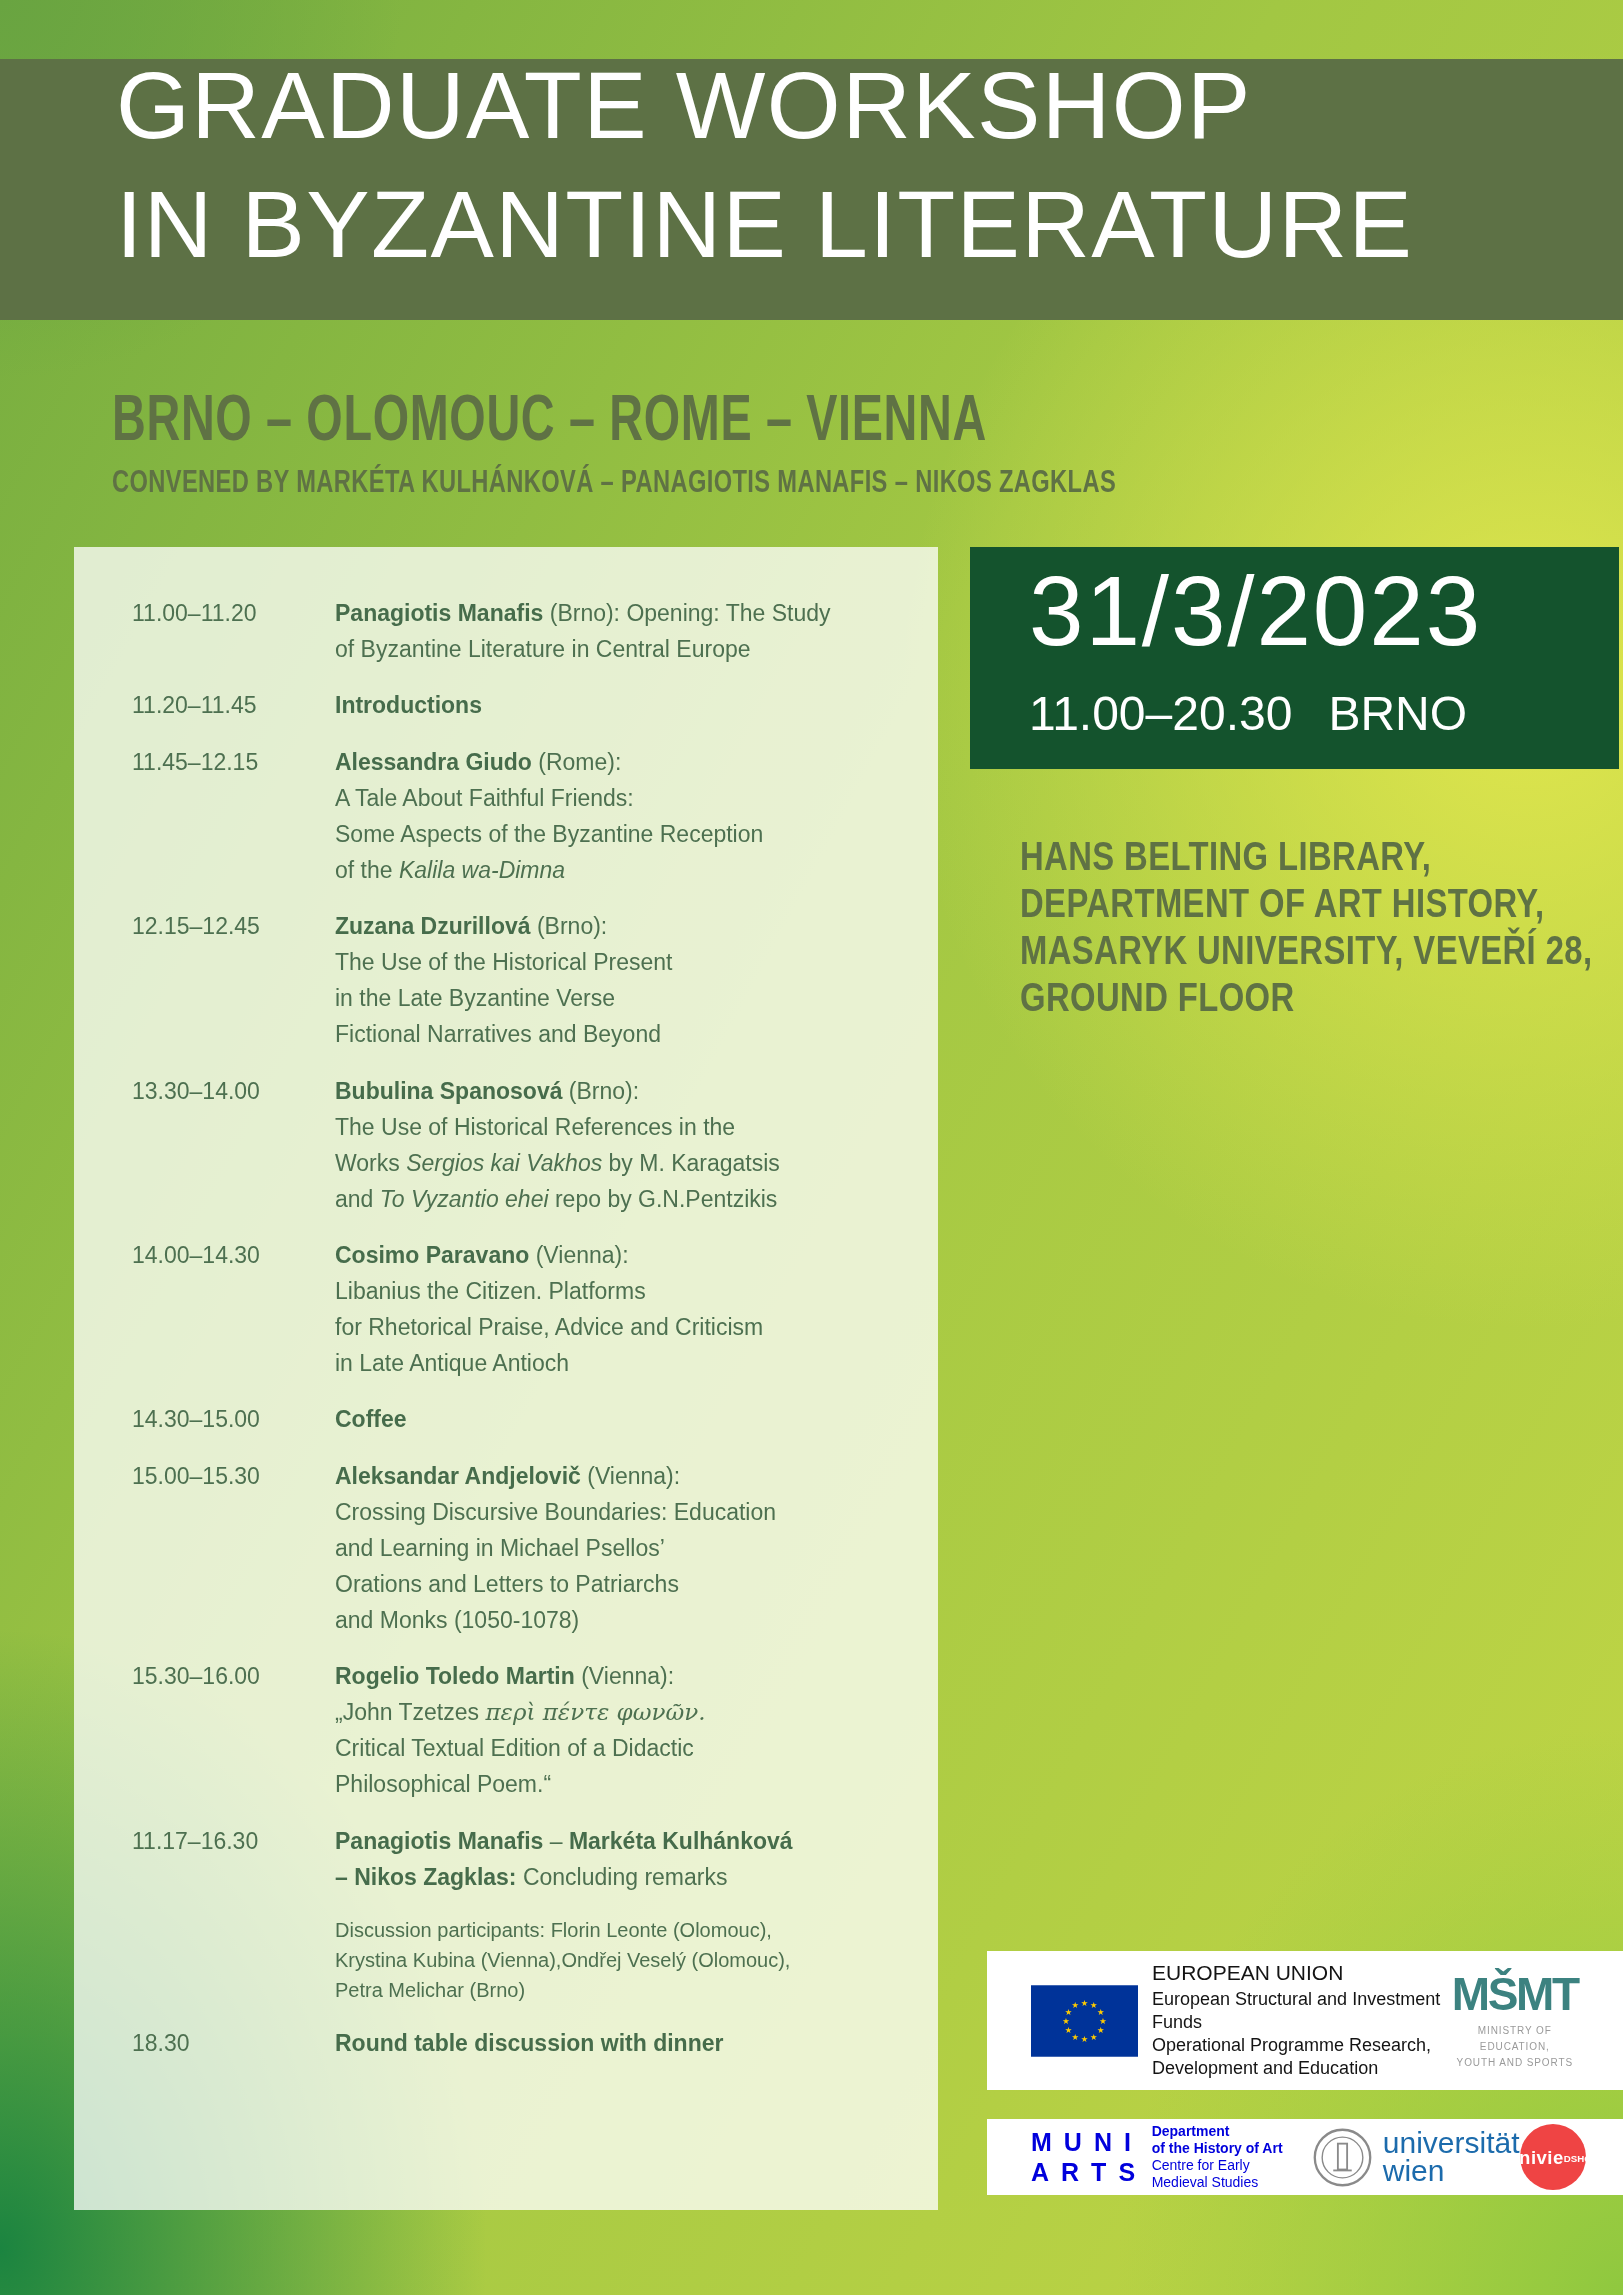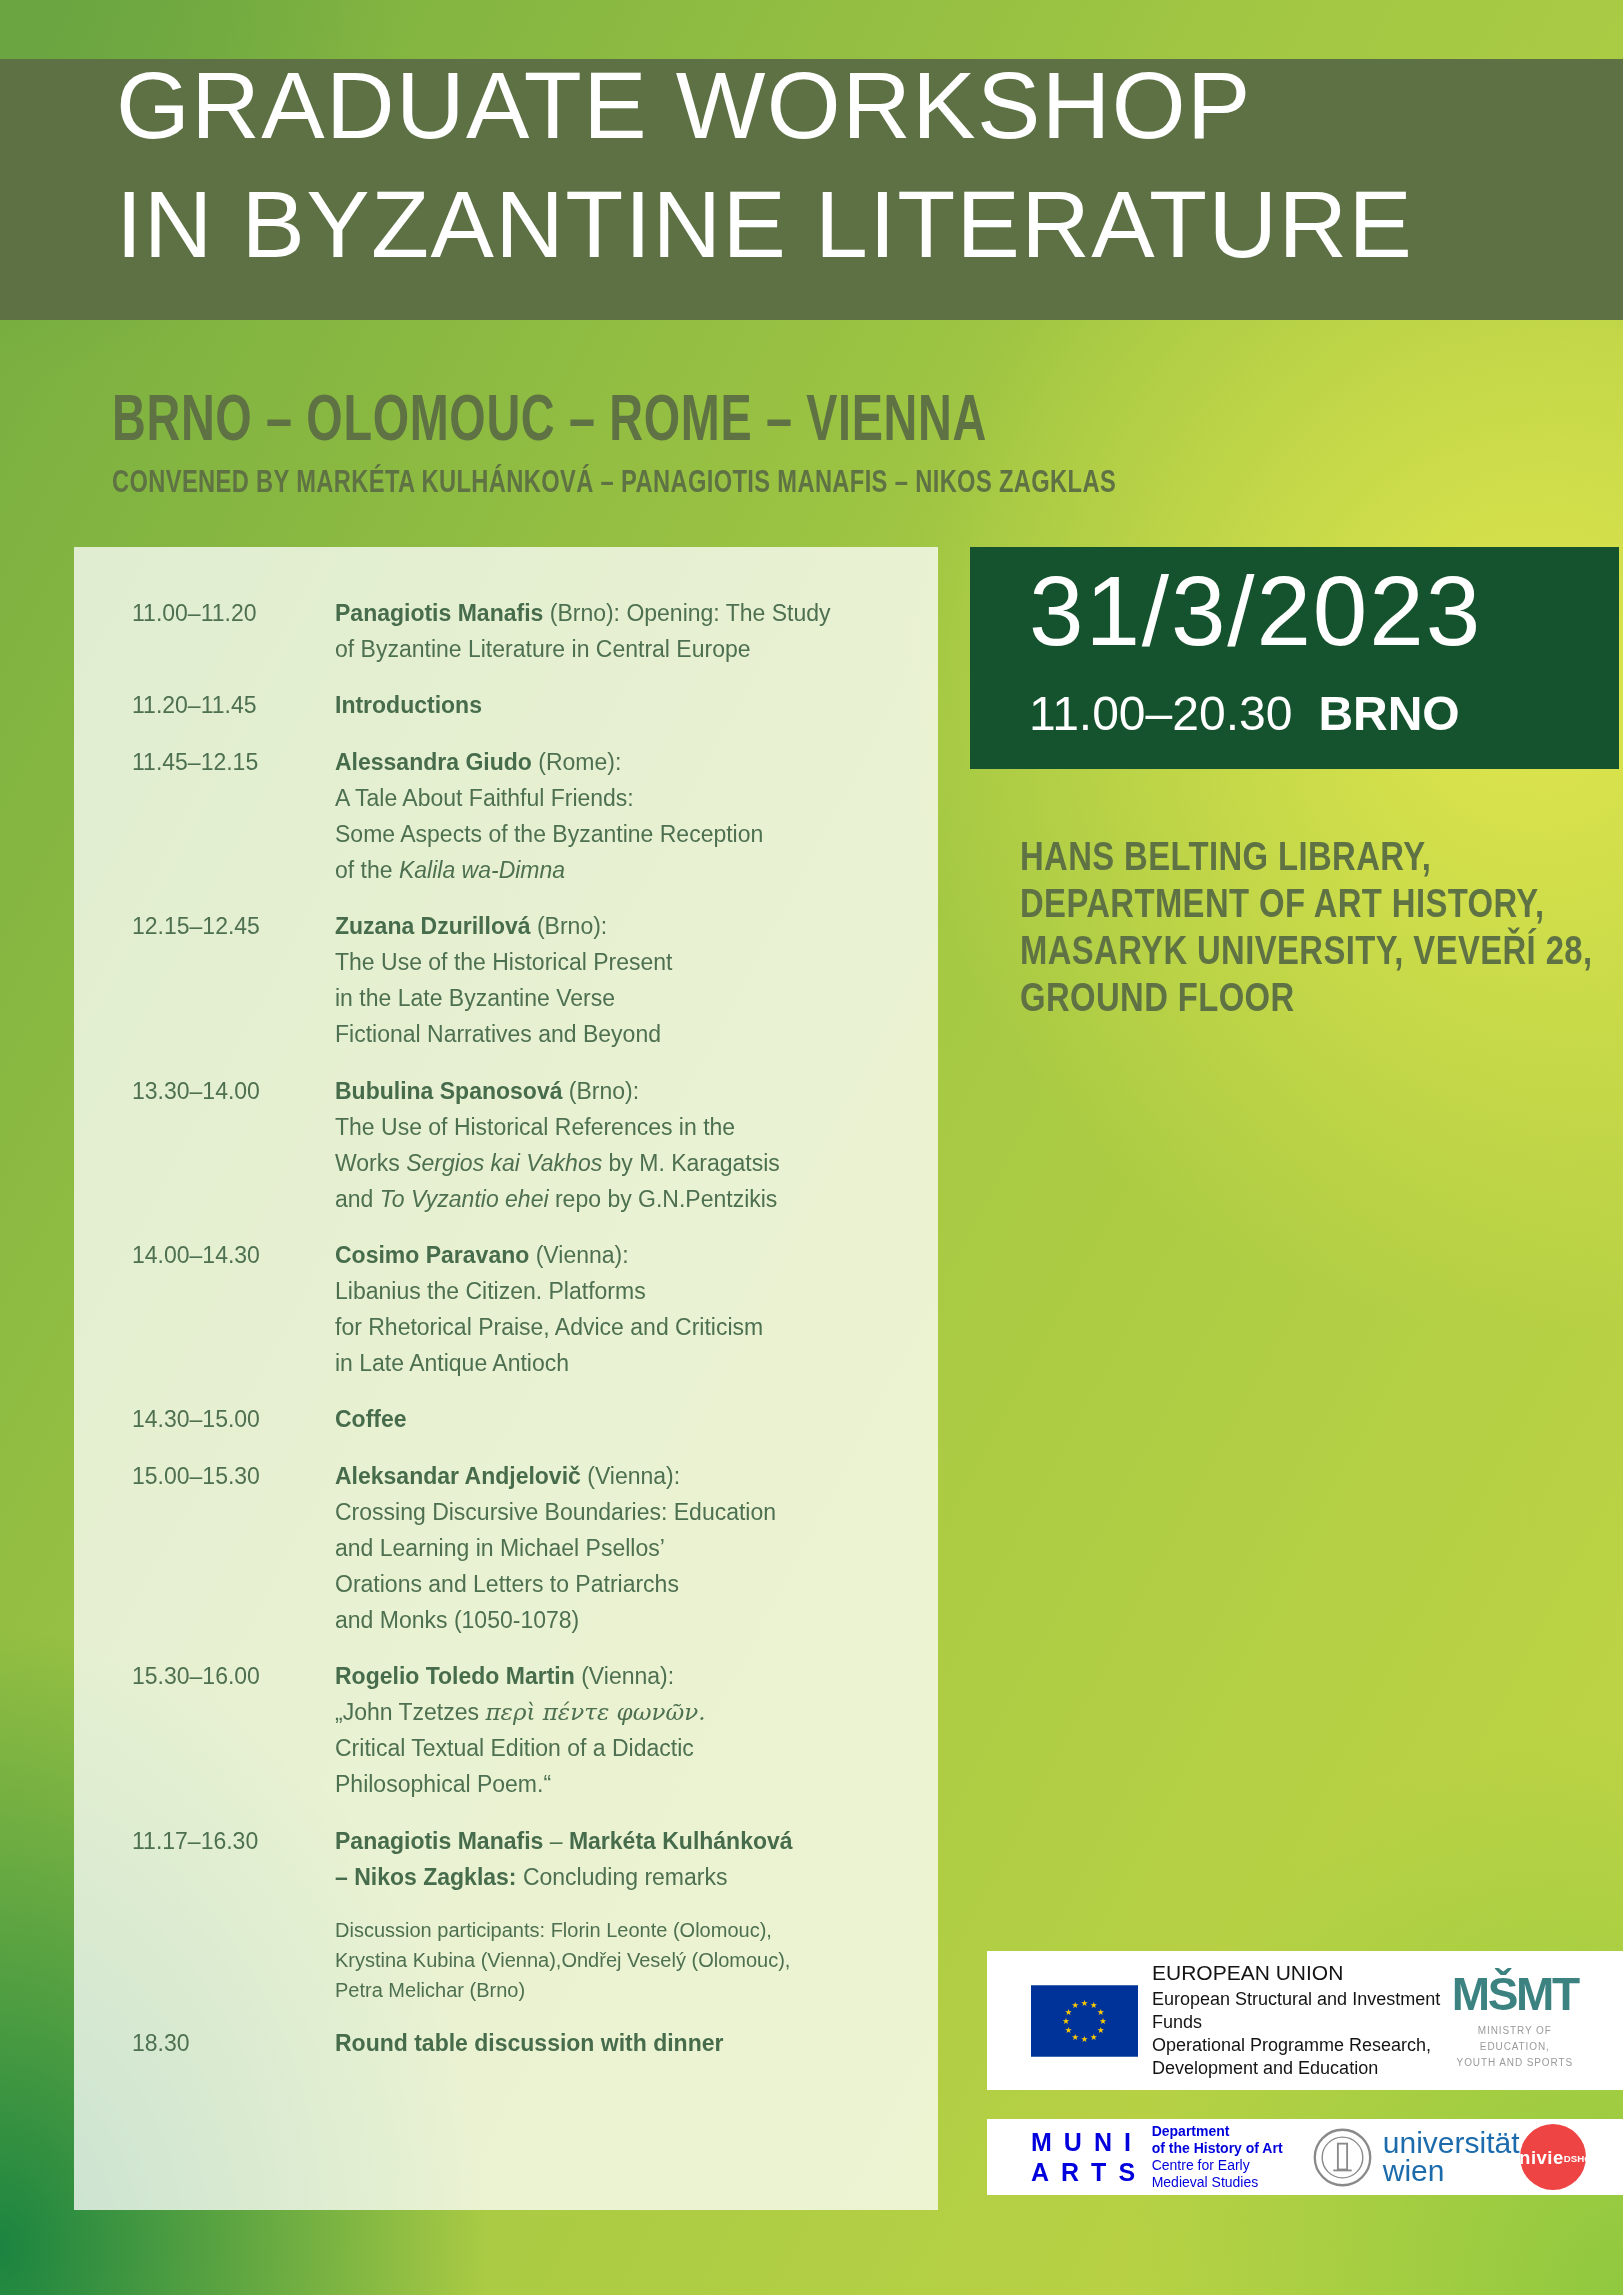--- a/index.html
+++ b/index.html
@@ -26,21 +26,21 @@
   .row .time{flex:none;width:203px;font-size:23px;line-height:36px;color:#4d7050;}
   .row .content{font-size:23px;line-height:36px;color:#4d7050;}
   .b{font-weight:bold;color:#466c4b;}
   .i{font-style:italic;}
   .greek{font-family:"DejaVu Serif",serif;font-style:italic;}
   .row.small .time,.row.small .content{font-size:20px;line-height:30px;}
   
   .date-box{position:absolute;left:970px;top:547px;width:649px;height:222px;background:#14532d;color:#fff;}
   .date-main{position:absolute;left:59px;top:8.3px;font-size:98px;letter-spacing:1.9px;white-space:nowrap;}
   .date-sub{position:absolute;left:59px;top:139px;font-size:48px;white-space:nowrap;}
-  .date-sub .city{margin-left:26px;font-weight:bold;}
+  .date-sub .city{margin-left:36px;}
   
   .venue{position:absolute;left:1020px;top:833px;color:#5f7244;font-size:40px;font-weight:bold;line-height:47px;letter-spacing:0.5px;transform:scaleX(.82);transform-origin:left top;white-space:nowrap;}
   
   .logo-box{position:absolute;background:#ffffff;display:flex;align-items:center;}
   .box1{left:987px;top:1951px;width:636px;height:139px;}
   .euflag{flex:none;margin-left:44px;}
   .eutext{margin-left:14px;color:#141414;font-size:18px;line-height:23px;}
   .eutext .eu-title{font-size:21px;margin-bottom:3.7px;}
   .msmt{margin-left:auto;margin-right:44px;text-align:center;}
   .msmt-mono{color:#3c8280;font-size:46px;line-height:46px;font-weight:bold;letter-spacing:-2.3px;}

